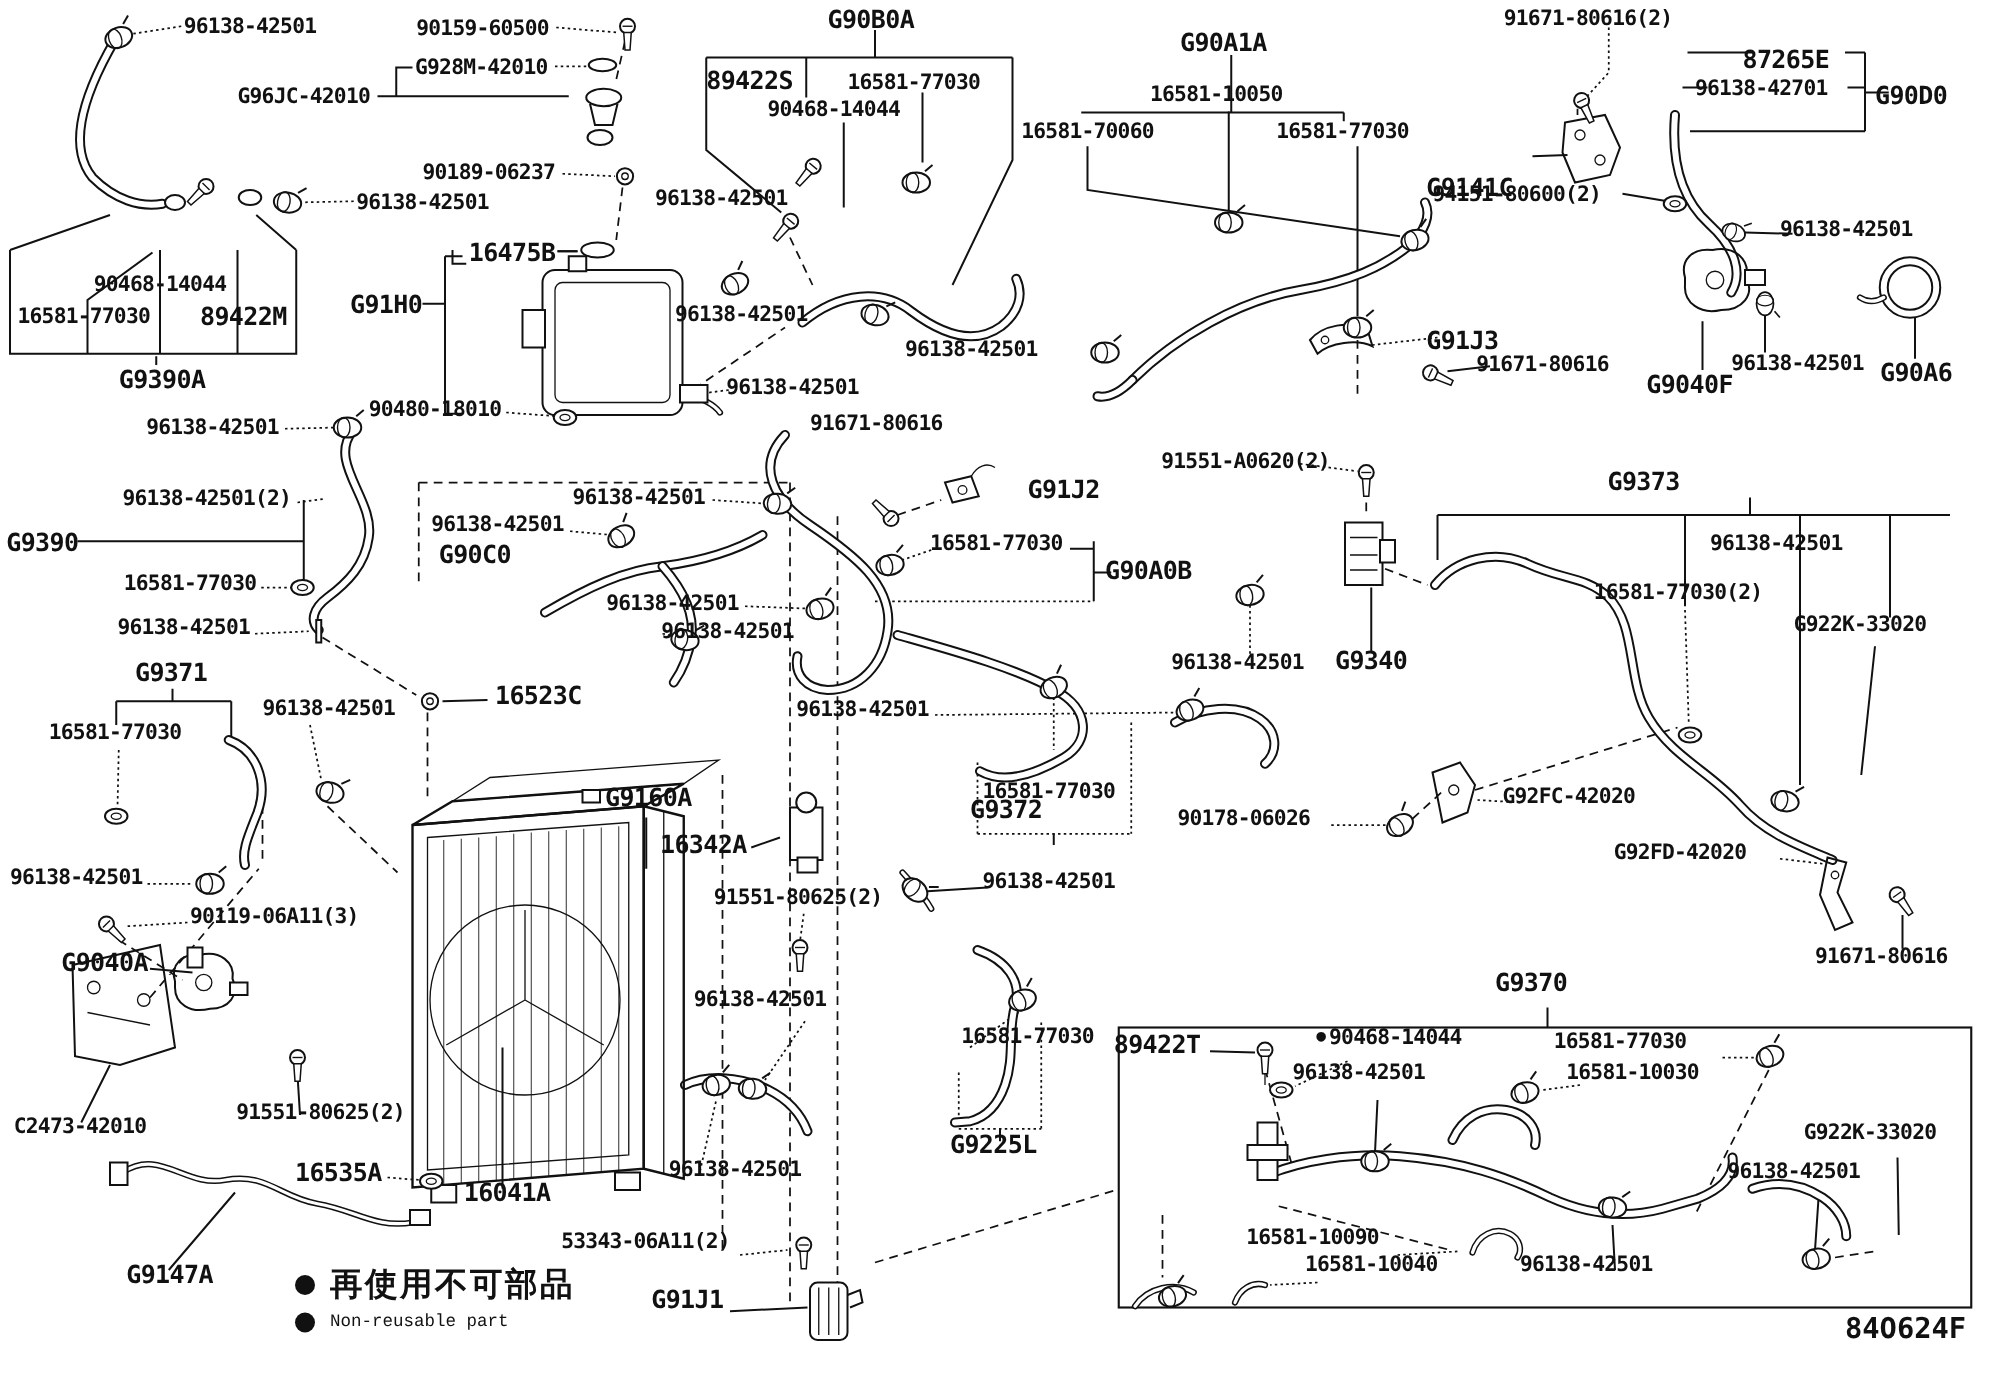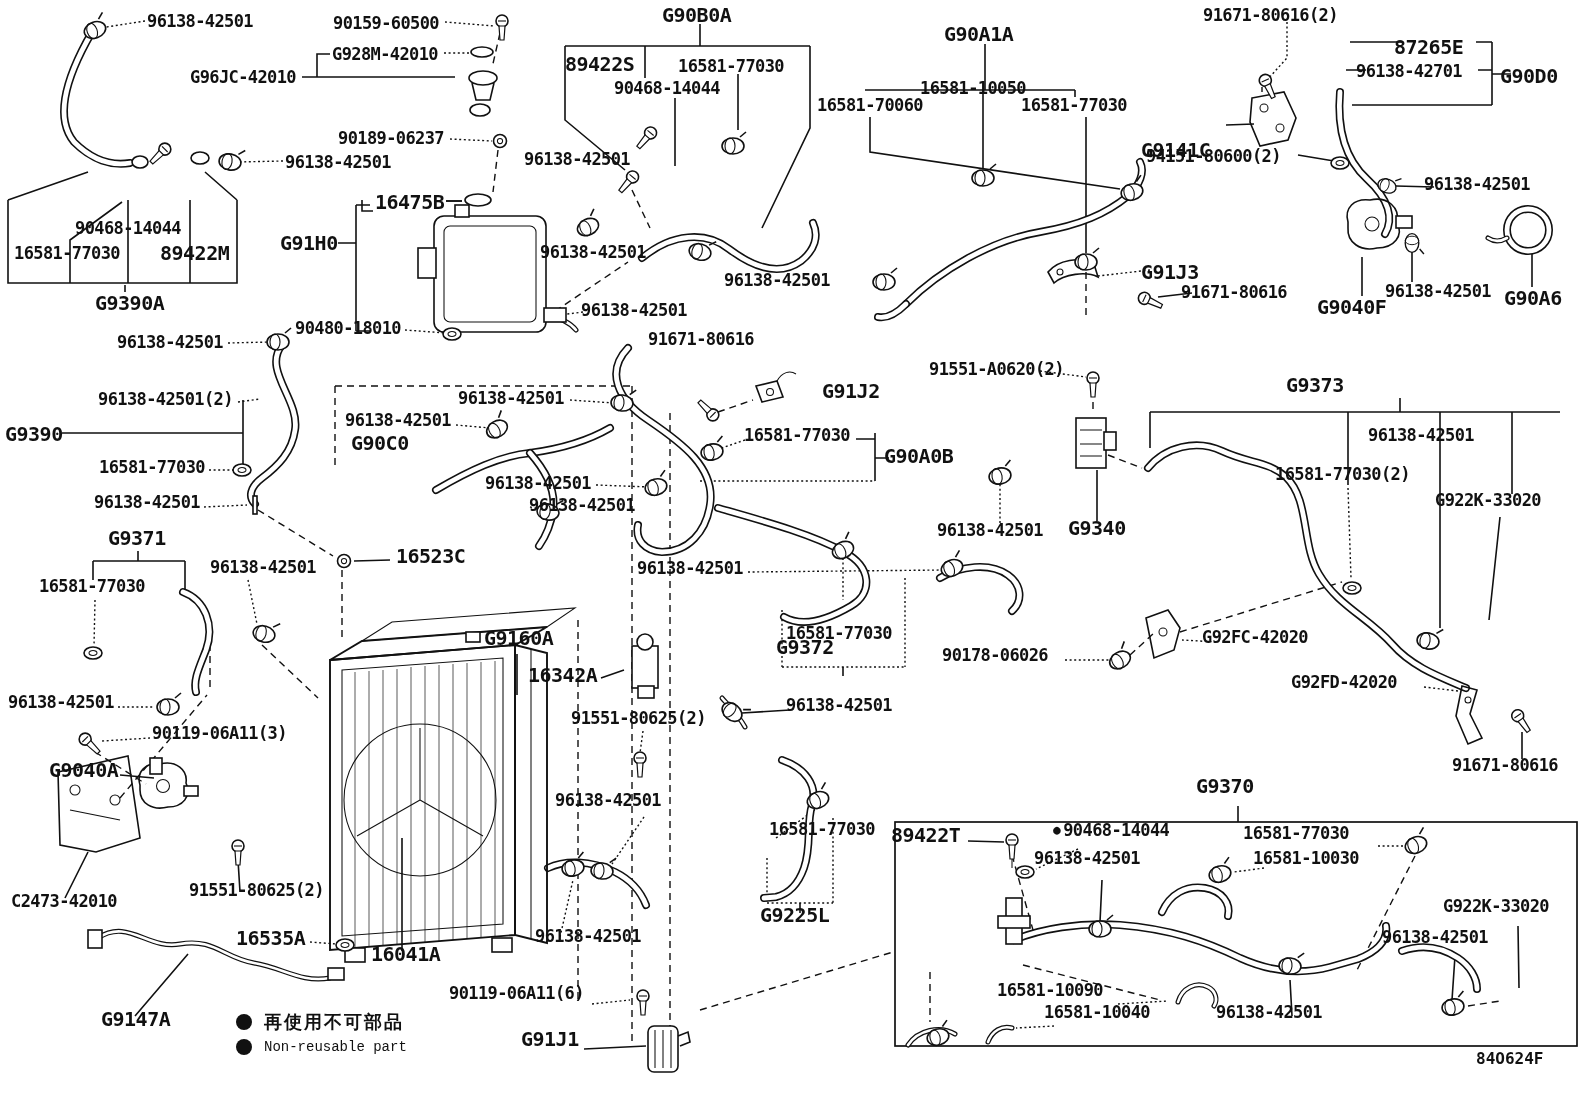--- a/index.html
+++ b/index.html
@@ -18,23 +18,23 @@
   .thb{stroke:#111;stroke-width:5;fill:none;stroke-linecap:round;}
   .thw{stroke:#fff;stroke-width:2.6;fill:none;stroke-linecap:round;}
   .wf{fill:#fff;stroke:#111;stroke-width:1.6;}
   .lbl{position:absolute;white-space:nowrap;font-weight:bold;line-height:1.05;}
   .part{font-size:17px;letter-spacing:-0.6px;}
   .asm{font-size:20px;letter-spacing:-0.5px;}
   .blt{font-size:13px;margin-right:3px;vertical-align:2px;}
   #legend{position:absolute;left:236px;top:1010px;}
   .legrow{display:flex;align-items:center;margin-bottom:5px;}
   .legbullet{width:16px;height:16px;border-radius:50%;background:#111;margin-right:12px;flex:0 0 auto;}
-  .legjp{font-family:"DejaVu Sans",sans-serif;font-size:18px;font-weight:bold;letter-spacing:2px;}
+  .legjp{font-family:"DejaVu Sans",sans-serif;font-size:26px;font-weight:bold;letter-spacing:2px;}
   .legen{font-family:Liberation Mono, monospace;font-size:14px;}
-  #diagcode{position:absolute;left:1476px;top:1051px;font-size:16px;letter-spacing:0;}
+  #diagcode{position:absolute;left:1476px;top:1051px;font-size:23px;letter-spacing:0;}
 </style>
 </head>
 <body>
 
 <div id="canvas">
 
 <svg id="art" width="1592" height="1099" viewBox="0 0 1592 1099">
   <defs>
     <g id="clamp">
       <ellipse cx="0" cy="0" rx="11" ry="8" fill="#fff" stroke="#111" stroke-width="1.6"></ellipse>
@@ -334,21 +334,21 @@
       <div class="lbl asm" style="left: 280px; top: 233px;"><span>G91H0</span></div>
       <div class="lbl asm" style="left: 375px; top: 192px;"><span>16475B</span></div>
       <div class="lbl asm" style="left: 662px; top: 5px;"><span>G90B0A</span></div>
       <div class="lbl asm" style="left: 565px; top: 54px;"><span>89422S</span></div>
       <div class="lbl part" style="left: 678px; top: 58px;"><span>16581-77030</span></div>
       <div class="lbl part" style="left: 614px; top: 80px;"><span>90468-14044</span></div>
       <div class="lbl part" style="left: 524px; top: 151px;"><span>96138-42501</span></div>
       <div class="lbl part" style="left: 540px; top: 244px;"><span>96138-42501</span></div>
       <div class="lbl part" style="left: 724px; top: 272px;"><span>96138-42501</span></div>
       <div class="lbl asm" style="left: 944px; top: 24px;"><span>G90A1A</span></div>
-      <div class="lbl part" style="left: 920px; top: 80px;"><span>16581-10050</span></div>
+      <div class="lbl part" style="left: 920px; top: 68px;"><span>16581-10050</span></div>
       <div class="lbl part" style="left: 817px; top: 97px;"><span>16581-70060</span></div>
       <div class="lbl part" style="left: 1021px; top: 97px;"><span>16581-77030</span></div>
       <div class="lbl part" style="left: 1203px; top: 7px;"><span>91671-80616(2)</span></div>
       <div class="lbl asm" style="left: 1394px; top: 37px;"><span>87265E</span></div>
       <div class="lbl part" style="left: 1356px; top: 63px;"><span>96138-42701</span></div>
       <div class="lbl asm" style="left: 1500px; top: 66px;"><span>G90D0</span></div>
       <div class="lbl asm" style="left: 1141px; top: 116px; margin-top: 24px;"><span>G9141C</span></div>
       <div class="lbl part" style="left: 1146px; top: 148px;"><span>94151-80600(2)</span></div>
       <div class="lbl part" style="left: 1424px; top: 176px;"><span>96138-42501</span></div>
       <div class="lbl asm" style="left: 1141px; top: 262px;"><span>G91J3</span></div>
@@ -399,21 +399,21 @@
       <div class="lbl asm" style="left: 49px; top: 760px;"><span>G9040A</span></div>
       <div class="lbl part" style="left: 11px; top: 893px;"><span>C2473-42010</span></div>
       <div class="lbl part" style="left: 189px; top: 882px;"><span>91551-80625(2)</span></div>
       <div class="lbl asm" style="left: 236px; top: 928px;"><span>16535A</span></div>
       <div class="lbl asm" style="left: 371px; top: 944px;"><span>16041A</span></div>
       <div class="lbl asm" style="left: 101px; top: 1009px;"><span>G9147A</span></div>
       <div class="lbl part" style="left: 555px; top: 792px;"><span>96138-42501</span></div>
       <div class="lbl part" style="left: 769px; top: 821px;"><span>16581-77030</span></div>
       <div class="lbl part" style="left: 535px; top: 928px;"><span>96138-42501</span></div>
       <div class="lbl asm" style="left: 760px; top: 905px;"><span>G9225L</span></div>
-      <div class="lbl part" style="left: 449px; top: 985px;"><span>90119-06A11(6)</span></div>
+      <div class="lbl part" style="left: 449px; top: 985px;"><span>53343-06A11(2)</span></div>
       <div class="lbl asm" style="left: 521px; top: 1029px;"><span>G91J1</span></div>
       <div class="lbl asm" style="left: 1196px; top: 776px;"><span>G9370</span></div>
       <div class="lbl asm" style="left: 891px; top: 825px;"><span>89422T</span></div>
       <div class="lbl part" style="left: 1053px; top: 822px;"><span class="blt">●</span><span>90468-14044</span></div>
       <div class="lbl part" style="left: 1034px; top: 850px;"><span>96138-42501</span></div>
       <div class="lbl part" style="left: 1243px; top: 825px;"><span>16581-77030</span></div>
       <div class="lbl part" style="left: 1253px; top: 850px;"><span>16581-10030</span></div>
       <div class="lbl part" style="left: 997px; top: 982px;"><span>16581-10090</span></div>
       <div class="lbl part" style="left: 1044px; top: 1004px;"><span>16581-10040</span></div>
       <div class="lbl part" style="left: 1216px; top: 1004px;"><span>96138-42501</span></div>

